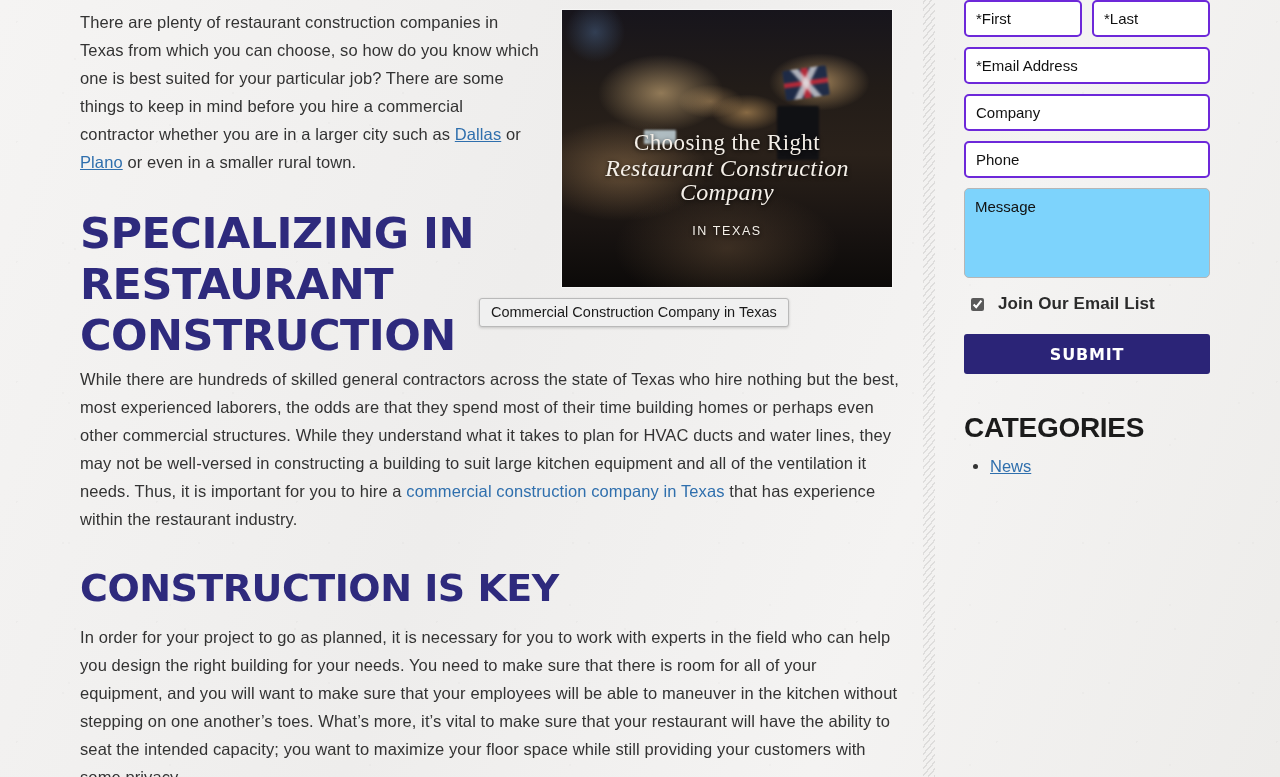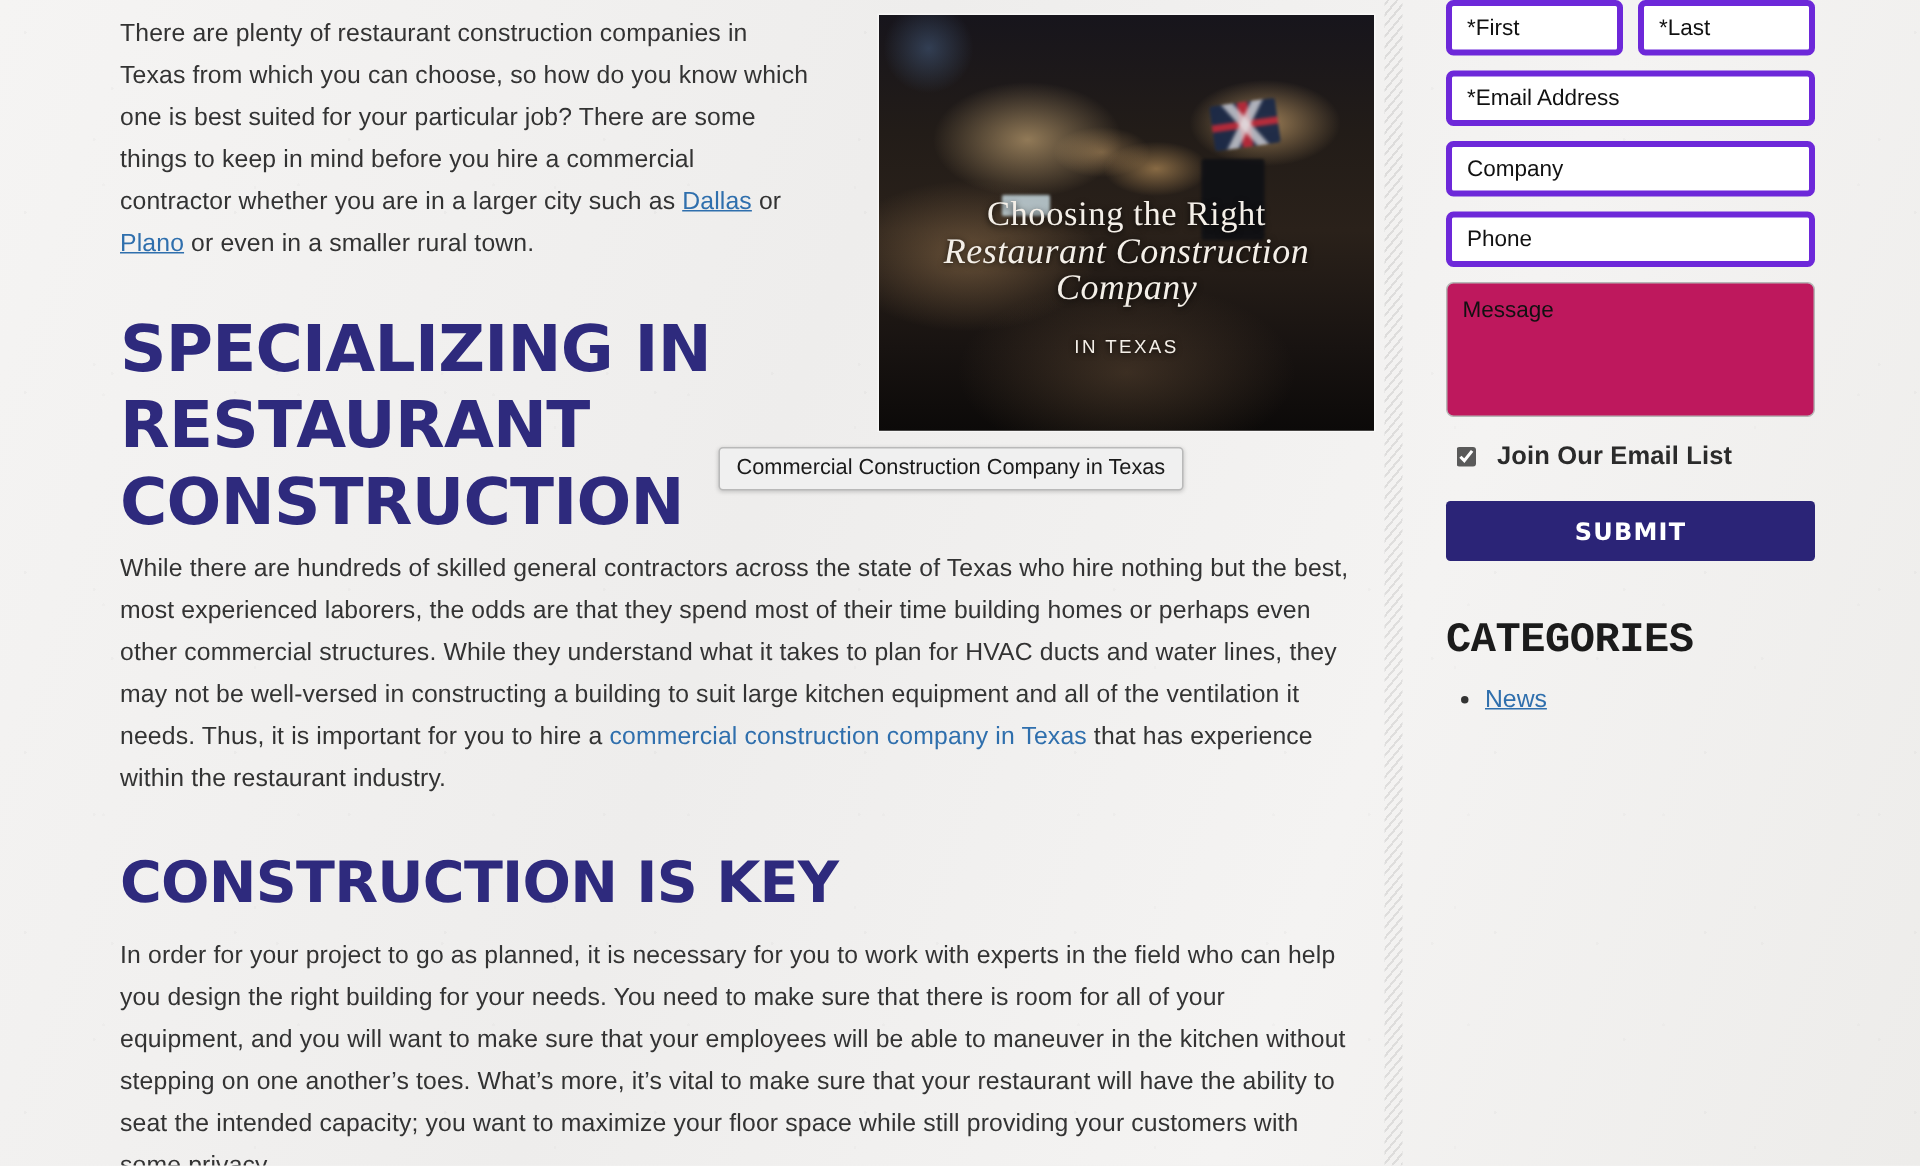--- a/index.html
+++ b/index.html
@@ -107,21 +107,21 @@
   h2.heading-mid {
     font-size: 38px;
     line-height: 46px;
     margin-top: 32px;
     margin-bottom: 12px;
   }
 
   
   .figure {
     position: absolute;
-    left: 586px;
+    left: 562px;
     top: 10px;
     width: 330px;
     height: 277px;
   }
   .figure-photo {
     position: relative;
     width: 330px;
     height: 277px;
     overflow: hidden;
     background: #0d0b0a;
@@ -225,38 +225,38 @@
   .form-row {
     display: flex;
     gap: 10px;
     margin-bottom: 10px;
   }
   .field {
     box-sizing: border-box;
     width: 100%;
     height: 37px;
     padding: 0 10px;
-    border: 4px solid #6d28d9;
+    border: 2px solid #6d28d9;
     border-radius: 5px;
     background: #ffffff;
     font-family: "Liberation Sans", sans-serif;
     font-size: 15px;
     color: #111111;
     outline: none;
   }
   .field::placeholder { color: #111111; opacity: 1; }
   .field-half { width: 118px; flex: none; }
   .field-msg {
     box-sizing: border-box;
     width: 100%;
     height: 90px;
     padding: 8px 10px;
     border: 1px solid #b6b6b6;
     border-radius: 5px;
-    background: #be185d;
+    background: #7dd3fc;
     font-family: "Liberation Sans", sans-serif;
     font-size: 15px;
     color: #111111;
     resize: none;
     outline: none;
     line-height: 20px;
   }
   .field-msg::placeholder { color: #111111; opacity: 1; }
 
   .opt-in {
@@ -288,21 +288,21 @@
     border-radius: 3px;
     color: #ffffff;
     font-family: "DejaVu Sans", sans-serif;
     font-weight: 700;
     font-size: 16px;
     letter-spacing: 0.8px;
     cursor: pointer;
   }
 
   h3.sidebar-heading {
-    font-family: Liberation Mono, monospace;
+    font-family: Liberation Sans, sans-serif;
     font-weight: 700;
     font-size: 28px;
     line-height: 34px;
     color: #1b1b1b;
     letter-spacing: -0.3px;
     margin: 37px 0 8px 0;
   }
   ul.cat-list {
     margin: 0;
     padding-left: 26px;

